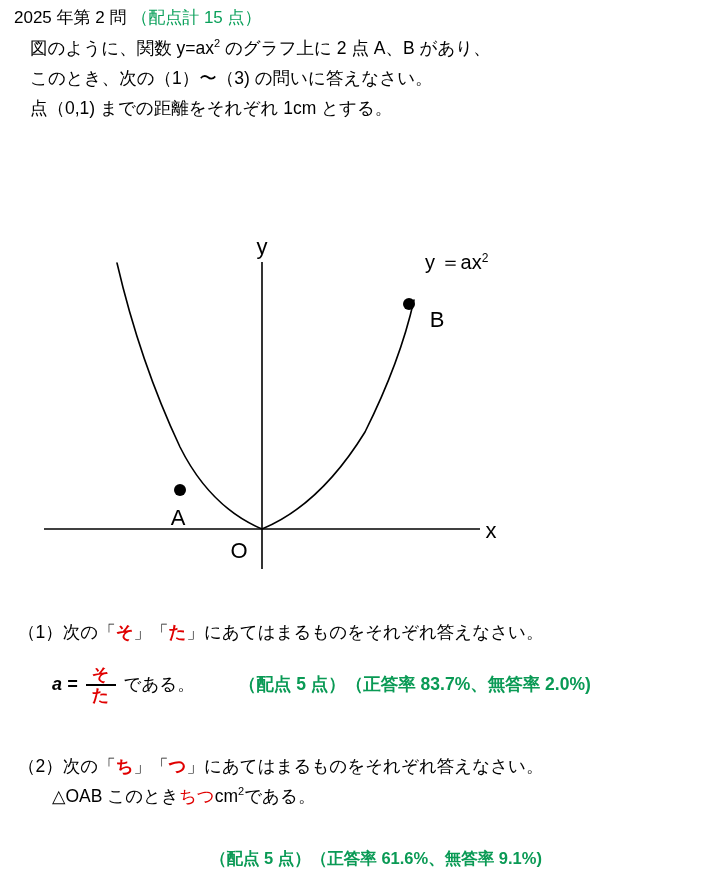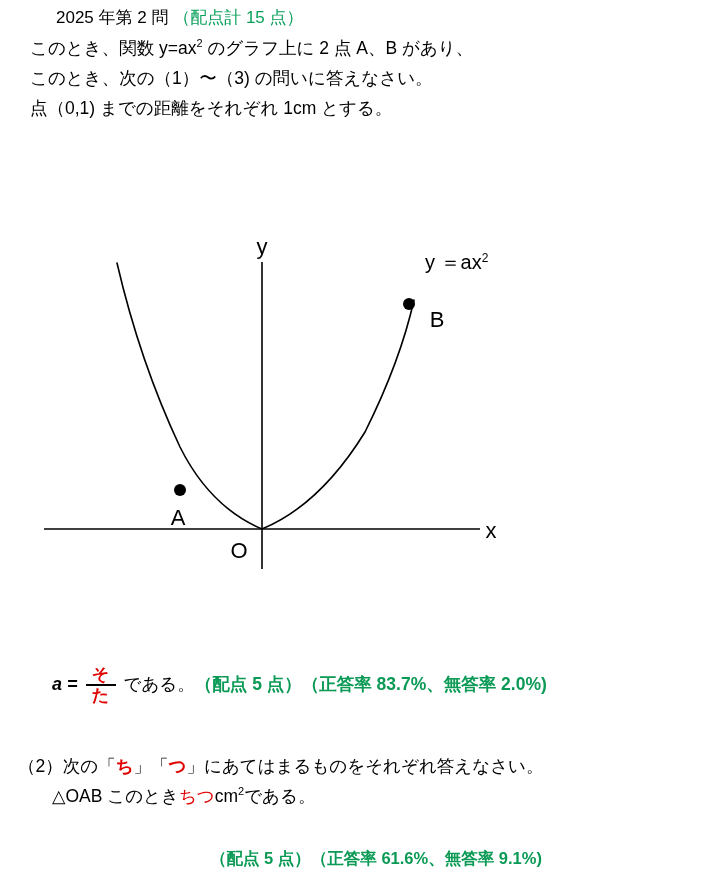--- a/index.html
+++ b/index.html
@@ -20,21 +20,20 @@
     width: 703px;
     height: 871px;
   }
   
   .header {
     position: absolute;
     left: 14px;
     top: 6px;
     font-size: 17px;
     white-space: nowrap;
-    margin-left: 42px;
   }
   .header .title-main { color: #000000; }
   .header .title-points { color: #0aa05a; }
 
   
   .statement {
     position: absolute;
     left: 30px;
     top: 33px;
     width: 660px;
@@ -100,21 +99,21 @@
     line-height: 19px;
     padding: 0 3px;
   }
   .frac .bar {
     width: 100%;
     min-width: 30px;
     height: 2px;
     background: #000000;
   }
   .q1-answer .tail { margin-left: 2px; }
-  .green-b { color: #0a9a55; font-weight: bold; }
+  .green-b { color: #0a9a55; font-weight: bold; margin-left: 44px; }
 
   
   .q2 {
     position: absolute;
     left: 18px;
     top: 754px;
     font-size: 17.5px;
     white-space: nowrap;
   }
   .q2 .red { color: #e00000; font-weight: bold; }
@@ -144,21 +143,21 @@
 
 <div class="page">
 
   <div class="header">
     <span class="title-main">2025 年第 2 問</span>
     <span class="title-points">（配点計 15 点）</span>
   </div>
 
   <div class="statement">
     <div class="line">
-      <span>このとき、関数 y=ax</span><sup class="sm">2</sup><span> のグラフ上に 2 点 A、B があり、</span>
+      <span>図のように、関数 y=ax</span><sup class="sm">2</sup><span> のグラフ上に 2 点 A、B があり、</span>
     </div>
     <div class="line">このとき、次の（1）〜（3) の問いに答えなさい。</div>
     <div class="line">点（0,1) までの距離をそれぞれ 1cm とする。</div>
   </div>
 
   <div class="figure">
     <svg width="703" height="360" viewBox="0 0 703 360" xmlns="http://www.w3.org/2000/svg">
 
       <line x1="44" y1="297" x2="480" y2="297" stroke="#000000" stroke-width="1.6"></line>
 
@@ -172,20 +171,23 @@
 
       <text x="262" y="22" font-family="Liberation Sans, sans-serif" font-size="22" text-anchor="middle">y</text>
       <text x="491" y="306" font-family="Liberation Sans, sans-serif" font-size="22" text-anchor="middle">x</text>
       <text x="239" y="326" font-family="Liberation Sans, sans-serif" font-size="22" text-anchor="middle">O</text>
       <text x="178" y="293" font-family="Liberation Sans, sans-serif" font-size="22" text-anchor="middle">A</text>
       <text x="437" y="95" font-family="Liberation Sans, sans-serif" font-size="22" text-anchor="middle">B</text>
       <text x="425" y="37" font-family="Liberation Sans, sans-serif" font-size="20" text-anchor="start">y ＝ax<tspan font-size="12" dy="-7">2</tspan></text>
     </svg>
   </div>
 
+  <div class="q1">
+    <span>（1）次の「</span><span class="red">そ</span><span>」「</span><span class="red">た</span><span>」にあてはまるものをそれぞれ答えなさい。</span>
+  </div>
 
   <div class="q1-answer">
     <span class="a-italic">a =</span>
     <span class="frac">
       <span class="num">そ</span>
       <span class="bar"></span>
       <span class="den">た</span>
     </span>
     <span class="tail">である。</span>
     <span class="green-b">（配点 5 点）（正答率 83.7%、無答率 2.0%)</span>

